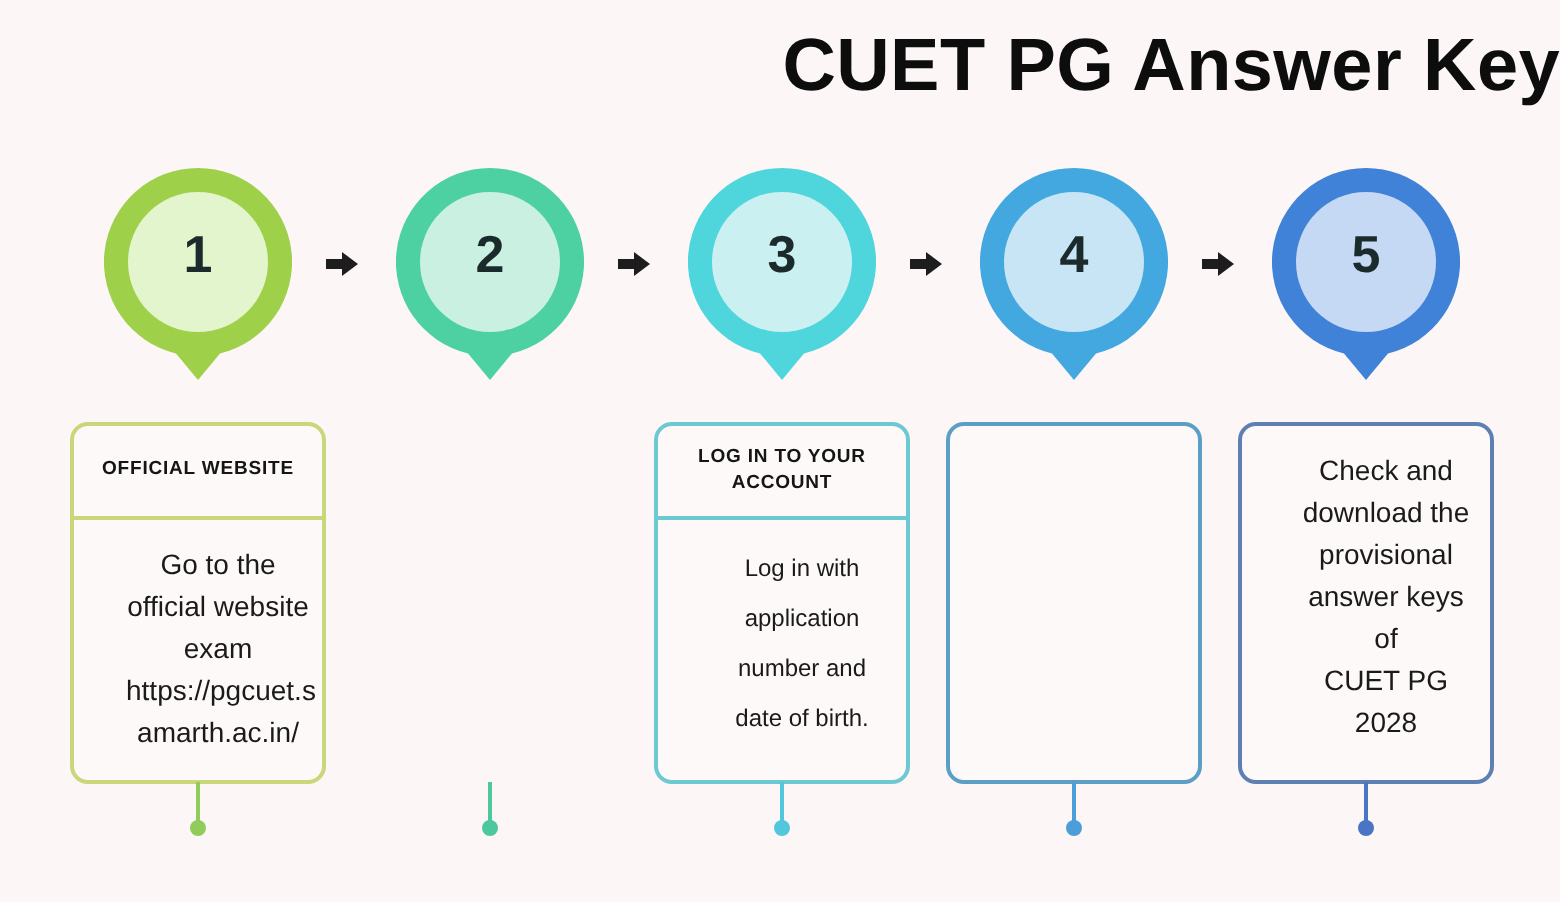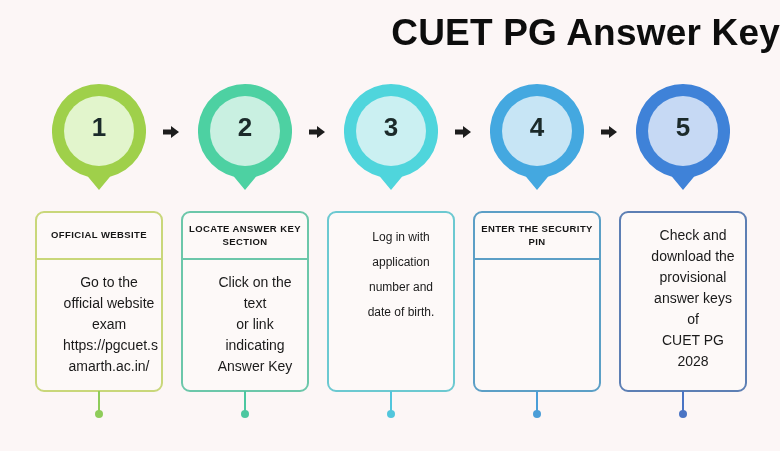--- a/index.html
+++ b/index.html
@@ -63,58 +63,50 @@
     <div class="dot" style="background:#8fcc5a"></div>
   </div>
     <div class="step" style="left: 181px;">
     <div class="badge">
       <svg width="94" height="110" viewBox="0 0 94 110">
         <path d="M47 0 A47 47 0 0 1 58 92.7 L47 106 L36 92.7 A47 47 0 0 1 47 0 Z" fill="#4dd1a2"></path>
         <circle cx="47" cy="47" r="35" fill="#c9f0e1"></circle>
       </svg>
       <div class="num">2</div>
     </div>
-    <div class="card" style="border-color:#6cc7aa">
-      <div class="head" style="border-color:#6cc7aa">LOCATE  ANSWER KEY SECTION</div>
-      <div class="body">Click on the
-text
-or link
-indicating
-Answer Key</div>
-    </div>
     <div class="stem" style="background:#4cc7a0"></div>
     <div class="dot" style="background:#4cc7a0"></div>
   </div>
     <div class="step" style="left: 327px;">
     <div class="badge">
       <svg width="94" height="110" viewBox="0 0 94 110">
         <path d="M47 0 A47 47 0 0 1 58 92.7 L47 106 L36 92.7 A47 47 0 0 1 47 0 Z" fill="#4fd5dc"></path>
         <circle cx="47" cy="47" r="35" fill="#cbf0f2"></circle>
       </svg>
       <div class="num">3</div>
     </div>
     <div class="card" style="border-color:#6cc9d1">
+      <div class="head" style="border-color:#6cc9d1">LOG IN TO YOUR ACCOUNT</div>
       <div class="body big">Log in with
 application
 number and
 date of birth.</div>
     </div>
     <div class="stem" style="background:#52c6dc"></div>
     <div class="dot" style="background:#52c6dc"></div>
   </div>
     <div class="step" style="left: 473px;">
     <div class="badge">
       <svg width="94" height="110" viewBox="0 0 94 110">
         <path d="M47 0 A47 47 0 0 1 58 92.7 L47 106 L36 92.7 A47 47 0 0 1 47 0 Z" fill="#44a8e0"></path>
         <circle cx="47" cy="47" r="35" fill="#c7e5f5"></circle>
       </svg>
       <div class="num">4</div>
     </div>
     <div class="card" style="border-color:#5c9fc6">
-      <div class="head" style="border-color:#5c9fc6">ENTER THE SECURITY PIN</div>
     </div>
     <div class="stem" style="background:#4b9ed8"></div>
     <div class="dot" style="background:#4b9ed8"></div>
   </div>
     <div class="step" style="left: 619px;">
     <div class="badge">
       <svg width="94" height="110" viewBox="0 0 94 110">
         <path d="M47 0 A47 47 0 0 1 58 92.7 L47 106 L36 92.7 A47 47 0 0 1 47 0 Z" fill="#3f82d8"></path>
         <circle cx="47" cy="47" r="35" fill="#c6d9f4"></circle>
       </svg>

